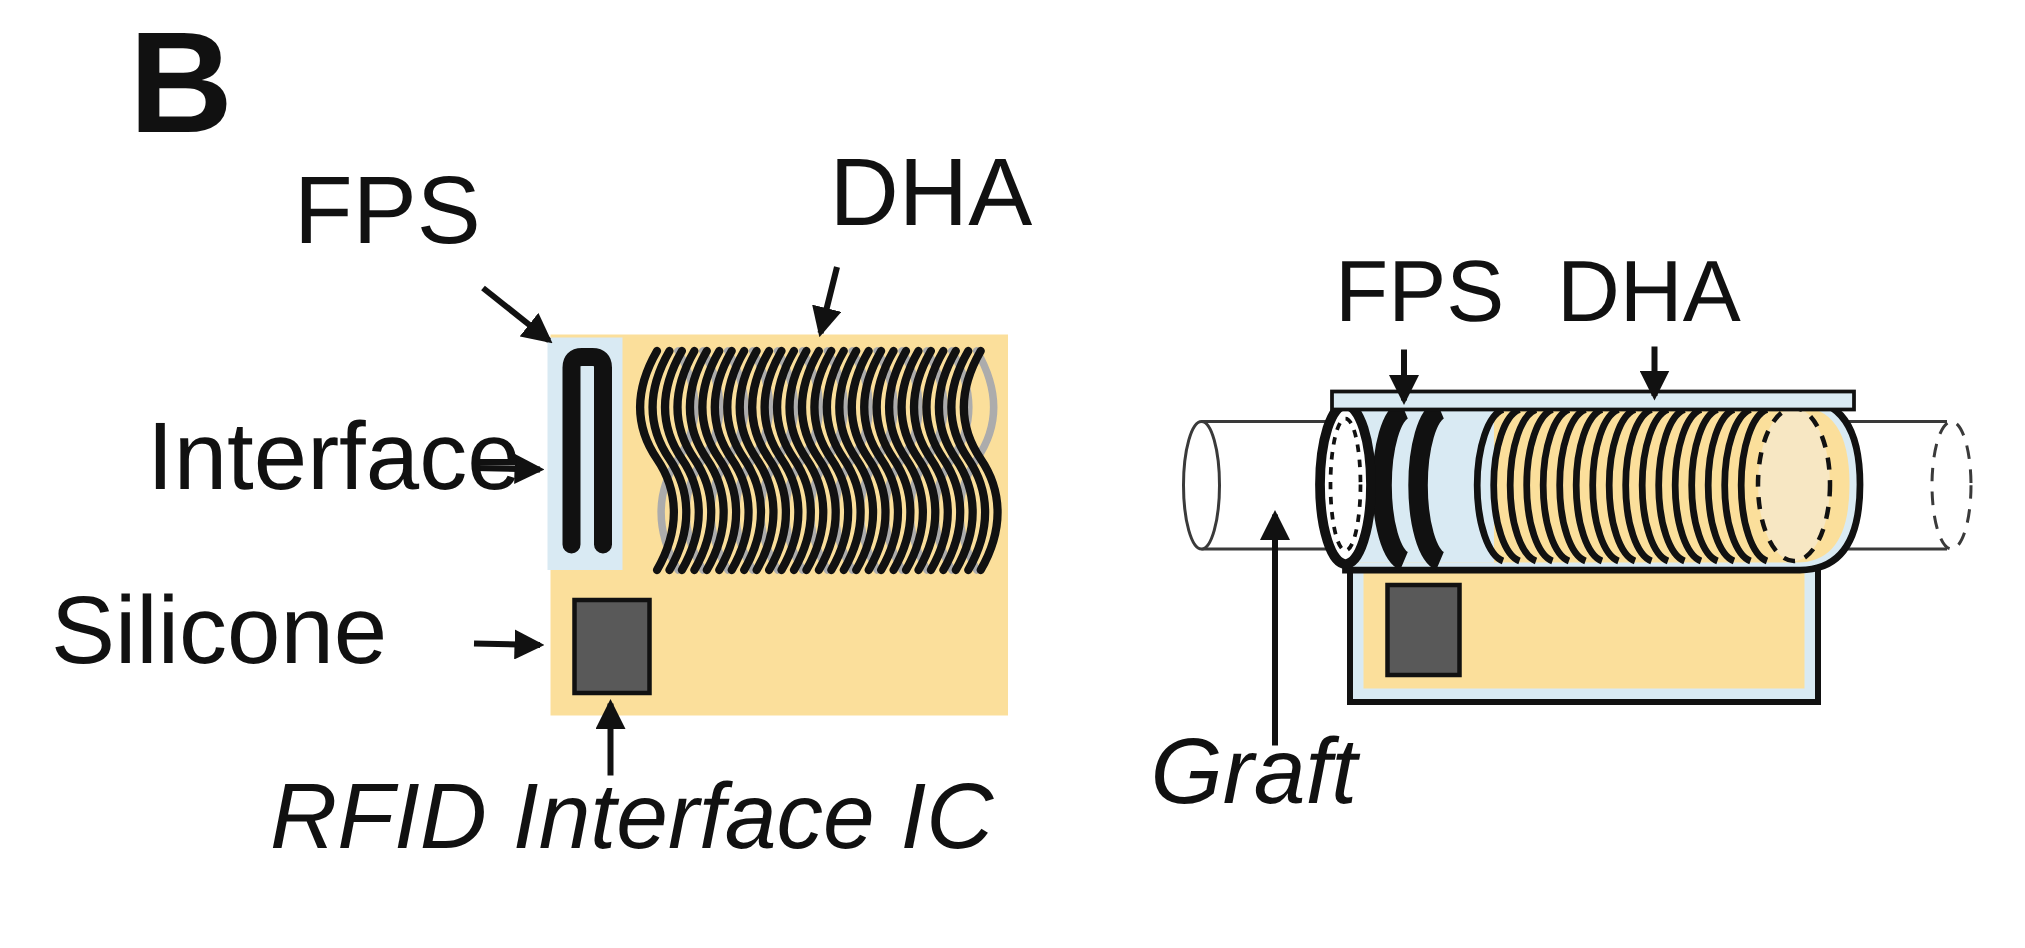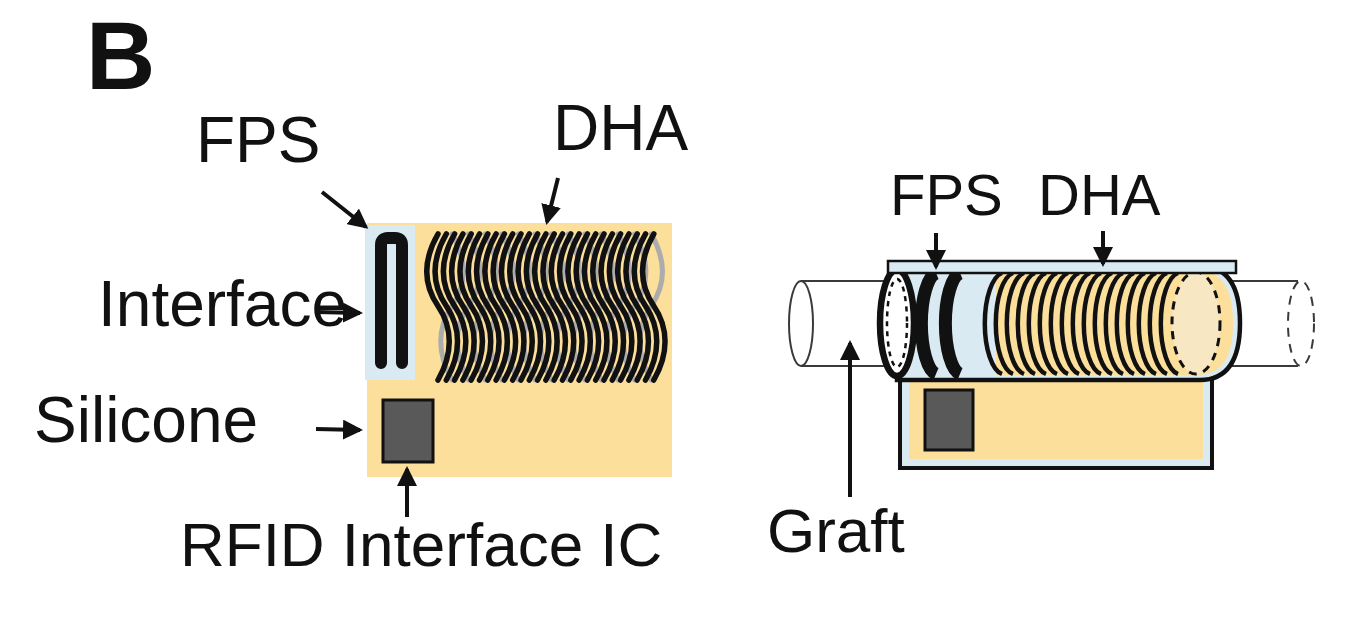--- a/index.html
+++ b/index.html
@@ -1,21 +1,21 @@
 <!DOCTYPE html>
 <html style="--c-bg: #FFFFFF; --c-tan: #FBDF9B; --c-blue: #D9EAF3; --c-pale: #F7E7C3; --c-ic: #595959; --c-shadow: #ACACAC; --c-black: #111111; --c-tube: #3A3A3A;"><head>
 <meta charset="utf-8">
 <style>
   html,body{margin:0;padding:0;background:#fff;}
   #canvas{position:relative;width:1350px;height:632px;background:var(--c-bg);overflow:hidden;
           font-family:"Liberation Sans", sans-serif;}
   .label{position:absolute;color:var(--c-black);line-height:1;white-space:nowrap;}
   .panel-label{font-size:96px;font-weight:800;}
   .lbl-left{font-size:64px;}
-  .lbl-mid{font-size:62px;}
+  .lbl-mid{font-size:62px;font-style:italic;}
   .lbl-right{font-size:58px;}
   svg{position:absolute;left:0;top:0;}
   .wave-gray{fill:none;stroke:var(--c-shadow);stroke-width:5;stroke-linecap:round;}
   .wave-black{fill:none;stroke:var(--c-black);stroke-width:5.5;stroke-linecap:round;}
   .ring{fill:none;stroke:var(--c-black);stroke-width:4.5;}
   .band{fill:none;stroke:var(--c-black);stroke-width:13;}
   .arrow{stroke:var(--c-black);stroke-width:4;fill:none;}
   .fill-tan{fill:var(--c-tan);}
   .fill-blue{fill:var(--c-blue);}
   .fill-pale{fill:var(--c-pale);}
@@ -152,14 +152,14 @@
   <div class="label panel-label" style="left:86px;top:8px;">B</div>
 
   <div class="label lbl-left" style="left:196px;top:108px;">FPS</div>
   <div class="label lbl-left" style="left:553px;top:96px;">DHA</div>
   <div class="label lbl-left" style="left:98px;top:272px;">Interface</div>
   <div class="label lbl-left" style="left:34px;top:388px;">Silicone</div>
   <div class="label lbl-mid" style="left:180px;top:514px;">RFID Interface IC</div>
 
   <div class="label lbl-right" style="left:890px;top:166px;">FPS</div>
   <div class="label lbl-right" style="left:1038px;top:166px;">DHA</div>
-  <div class="label lbl-mid" style="left:767px;top:500px;">Graft</div>
+  <div class="label lbl-mid" style="left:767px;top:484px;">Graft</div>
 </div>
 
 </body></html>

